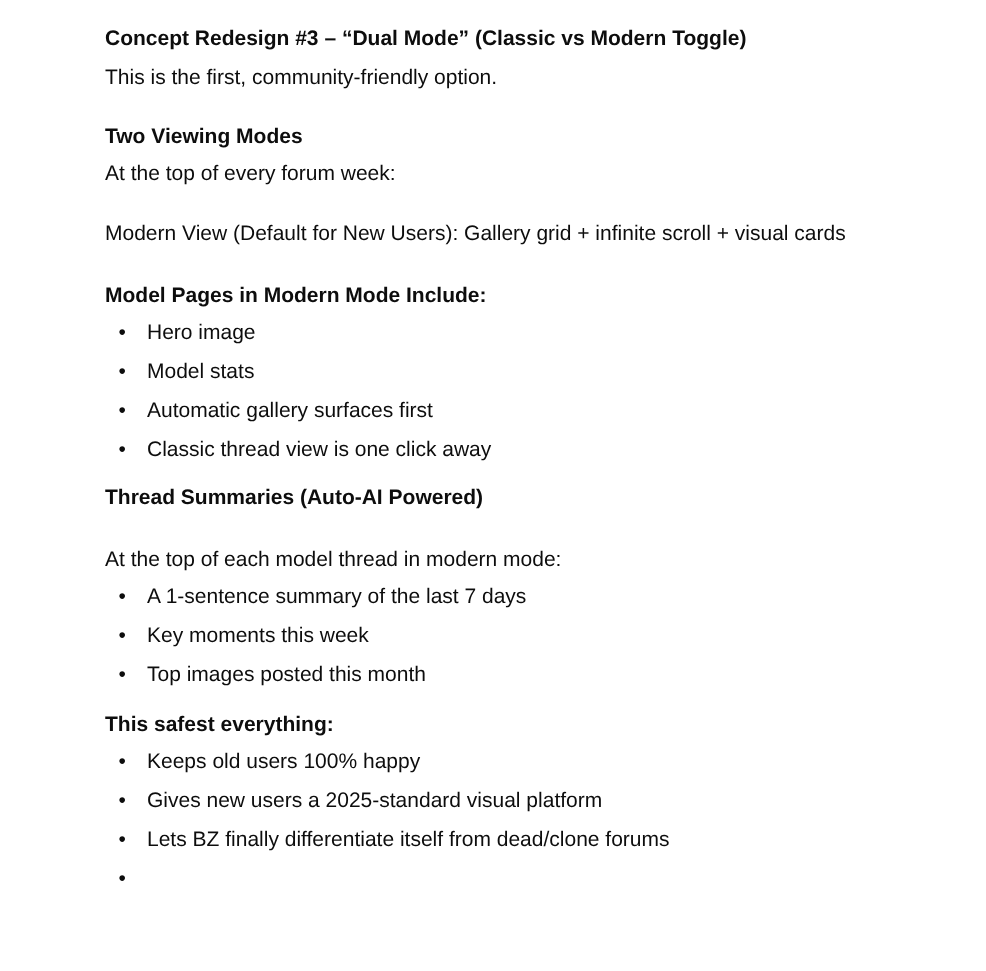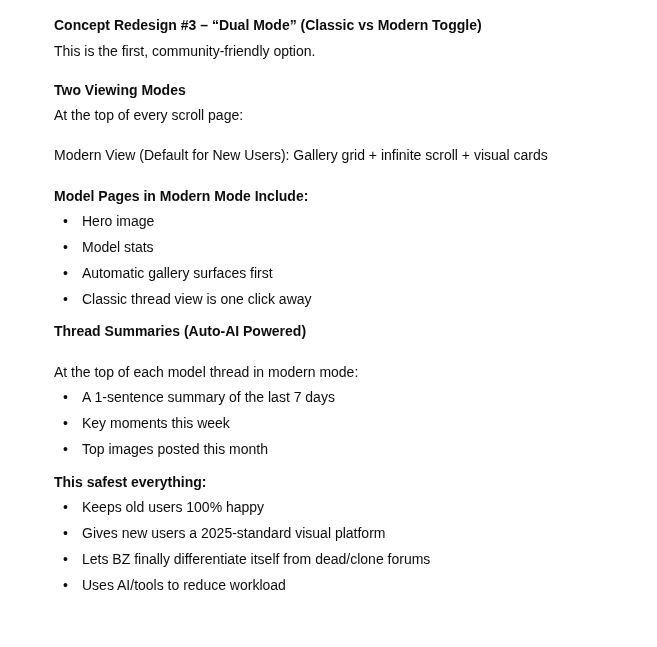--- a/index.html
+++ b/index.html
@@ -11,21 +11,21 @@
     width: 657px;
     height: 647px;
     overflow: hidden;
     font-family: "Liberation Sans", "DejaVu Sans", sans-serif;
     font-size: 14px;
     line-height: 25px;
     color: #0d0d0d;
     -webkit-font-smoothing: antialiased;
   }
   .doc {
-    padding: 13px 40px 0 54px;
+    padding: 13px 40px 0 70px;
     max-width: 563px;
   }
   .hd {
     font-weight: 700;
     font-size: 14px;
     line-height: 25px;
     margin: 0;
   }
   .para {
     margin: 0;
@@ -70,21 +70,21 @@
 <body>
 
 <main class="doc">
 
   <h3 class="hd b1">Concept Redesign #3 – “Dual Mode” (Classic vs Modern Toggle)</h3>
 
   <p class="para b2">This is the first, community-friendly option.</p>
 
   <h3 class="hd b3">Two Viewing Modes</h3>
 
-  <p class="para b4">At the top of every scroll page:</p>
+  <p class="para b4">At the top of every forum week:</p>
 
   <div class="para b5">
     <div class="line">Modern View (Default for New Users): Gallery grid + infinite scroll + visual cards</div>
   </div>
 
   <h3 class="hd b6">Model Pages in Modern Mode Include:</h3>
 
   <ul class="blist b7">
     <li><span class="marker">•</span><span>Hero image</span></li>
     <li><span class="marker">•</span><span>Model stats</span></li>
@@ -101,16 +101,16 @@
     <li><span class="marker">•</span><span>Key moments this week</span></li>
     <li><span class="marker">•</span><span>Top images posted this month</span></li>
   </ul>
 
   <h3 class="hd b11">This safest everything:</h3>
 
   <ul class="blist b12">
     <li><span class="marker">•</span><span>Keeps old users 100% happy</span></li>
     <li><span class="marker">•</span><span>Gives new users a 2025-standard visual platform</span></li>
     <li><span class="marker">•</span><span>Lets BZ finally differentiate itself from dead/clone forums</span></li>
-    <li><span class="marker">•</span><span>Uses AI/tools to reduce workload</span></li>
+    <li><span class="marker">•</span></li>
   </ul>
 
 </main>
 
 </body></html>

